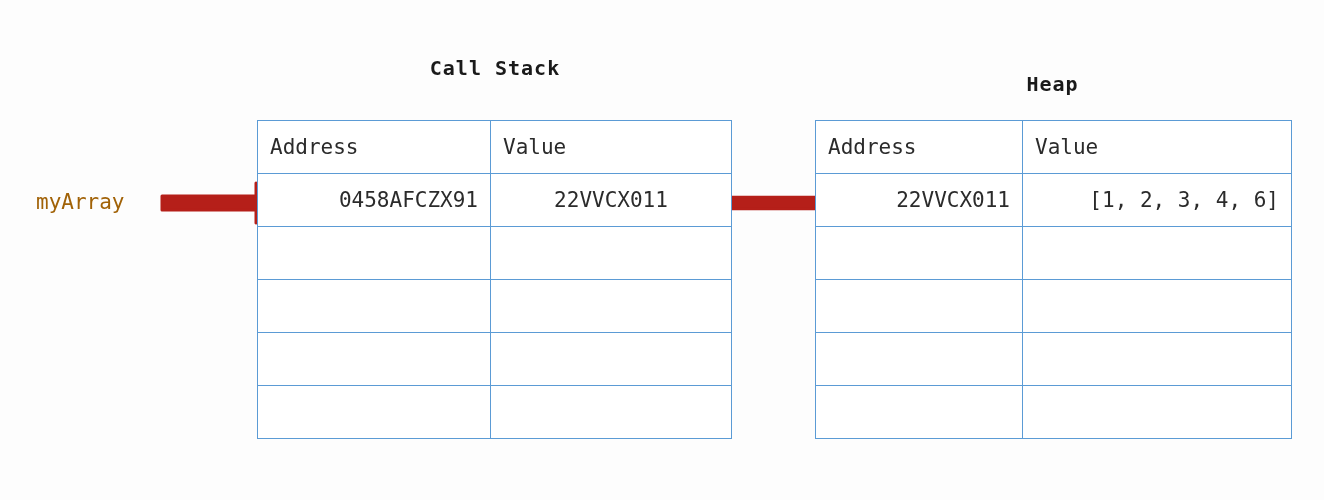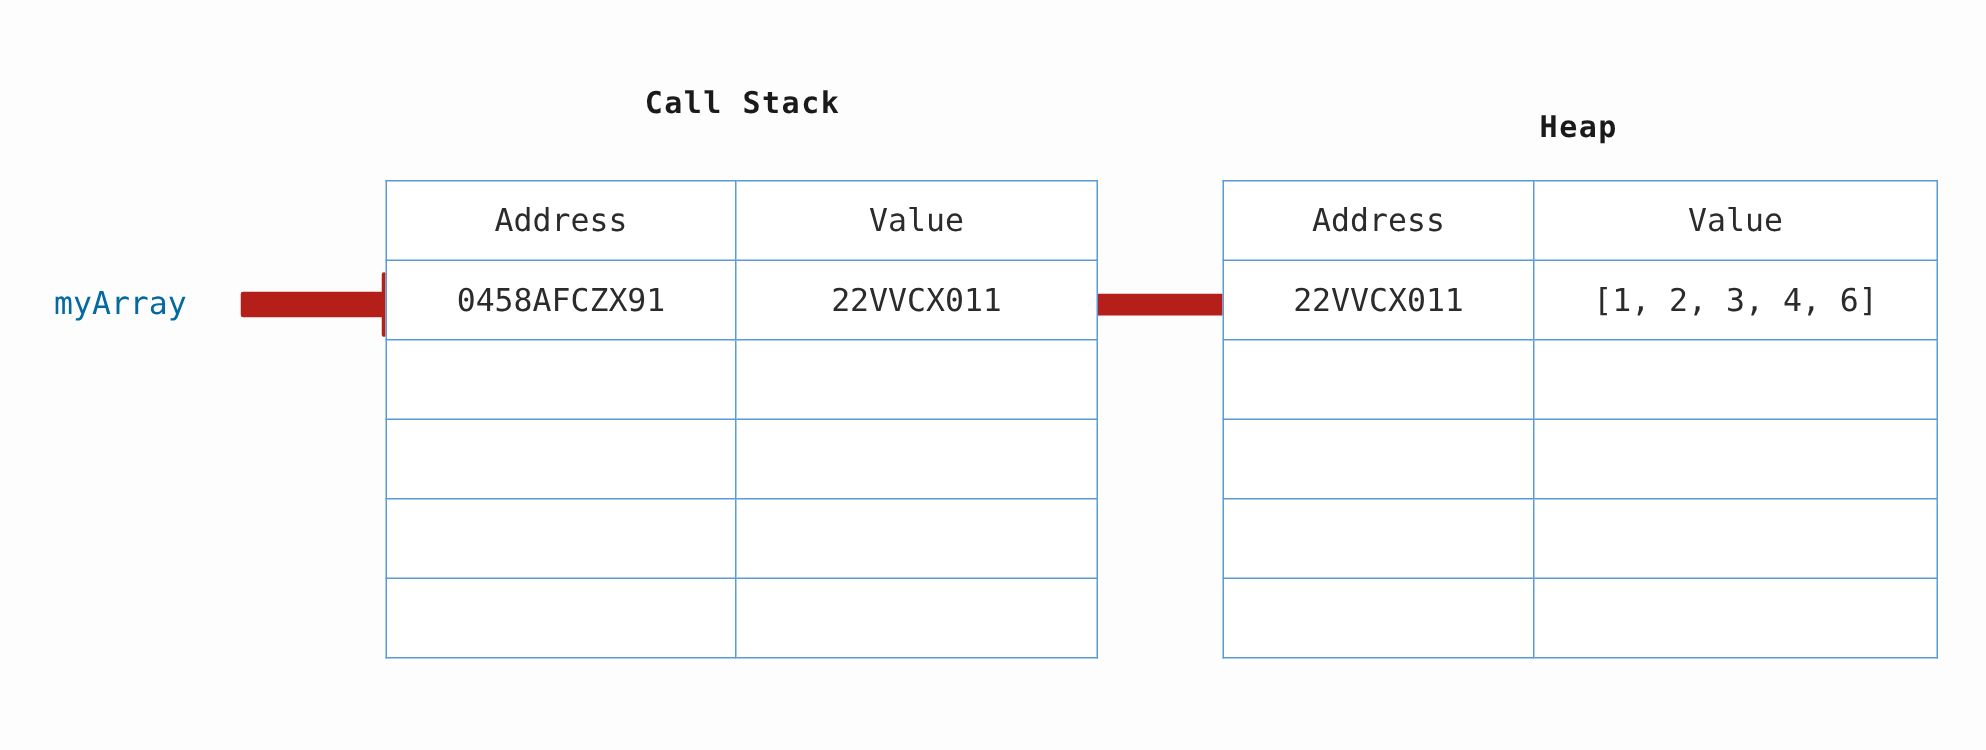--- a/index.html
+++ b/index.html
@@ -42,21 +42,21 @@
     letter-spacing: 0.5px;
     white-space: nowrap;
   }
   #identifier-name {
     position: absolute;
     left: 36px;
     top: 190px;
     font-family: "DejaVu Sans Mono", "Liberation Mono", monospace;
     font-weight: normal;
     font-size: 21px;
-    color: #0369a1;
+    color: #a16207;
     white-space: nowrap;
   }
 
   
   .mem-table {
     position: absolute;
     border-collapse: collapse;
     table-layout: fixed;
     background: #ffffff;
   }
@@ -64,23 +64,23 @@
     border: 1.6px solid #5b9bd5;
     height: 52px;
     padding: 0 12px;
     font-family: "DejaVu Sans Mono", "Liberation Mono", monospace;
     font-size: 21px;
     color: #2b2b2b;
     vertical-align: middle;
     overflow: hidden;
     white-space: nowrap;
   }
-  .mem-table td.hdr { text-align: center; }
+  .mem-table td.hdr { }
   .cell-center { text-align: center; }
-  .cell-left   { text-align: center; }
+  .cell-left   { text-align: right; }
 
   #table-stack { left: 257px; top: 120px; width: 474px; }
   #table-stack col.c1 { width: 233px; }
   #table-stack col.c2 { width: 241px; }
 
   #table-heap { left: 815px; top: 120px; width: 476px; }
   #table-heap col.c1 { width: 207px; }
   #table-heap col.c2 { width: 269px; }
 
   

